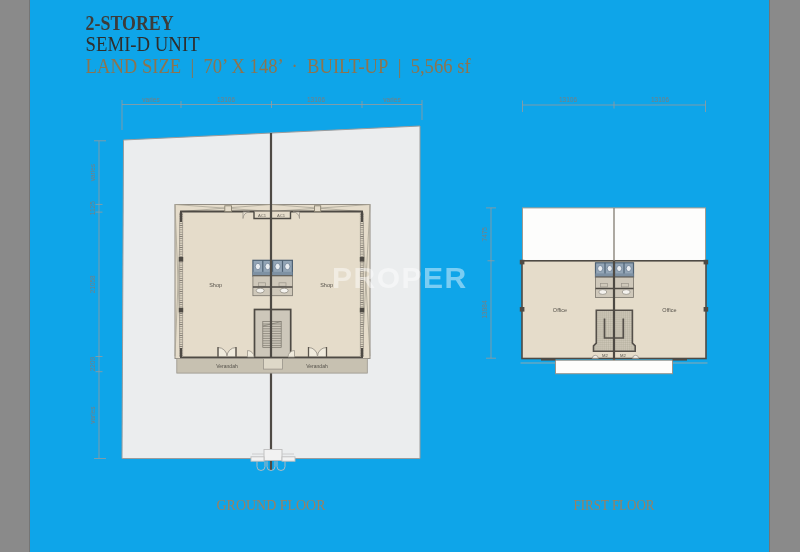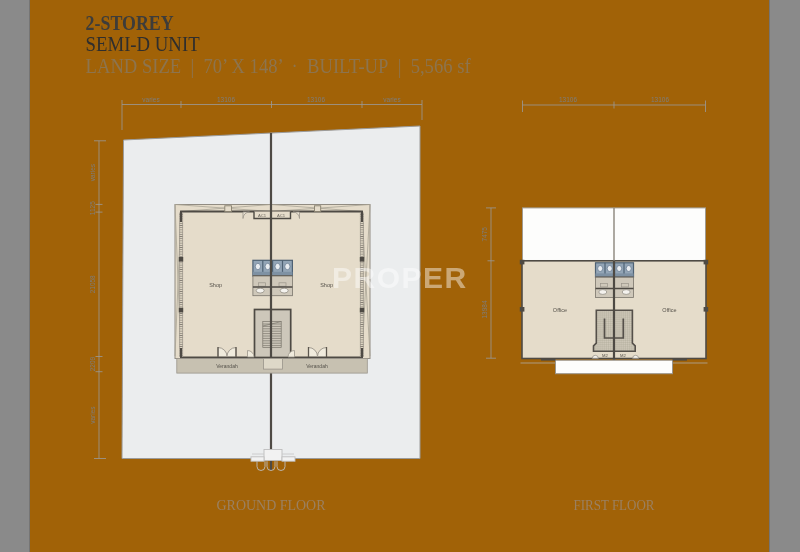--- a/index.html
+++ b/index.html
@@ -1,18 +1,18 @@
 <!DOCTYPE html>
 <html><head>
 <meta charset="utf-8">
 <style>
   html,body{margin:0;padding:0;}
   body{width:800px;height:552px;background:#ffffff;overflow:hidden;
        font-family:"Liberation Sans",sans-serif;}
-  #page{position:relative;width:800px;height:552px;background:#a16207;}
+  #page{position:relative;width:800px;height:552px;background:#0ea5e9;}
   .abs{position:absolute;}
 </style>
 </head>
 <body>
 <div id="page">
 
   <div class="abs" style="left:0;top:0;width:29px;height:552px;background:#8a8a8a;border-right:1.5px solid #757575;"></div>
 
   <div class="abs" style="left:769px;top:0;width:31px;height:552px;background:#8a8a8a;border-left:1.5px solid #757575;"></div>
 

